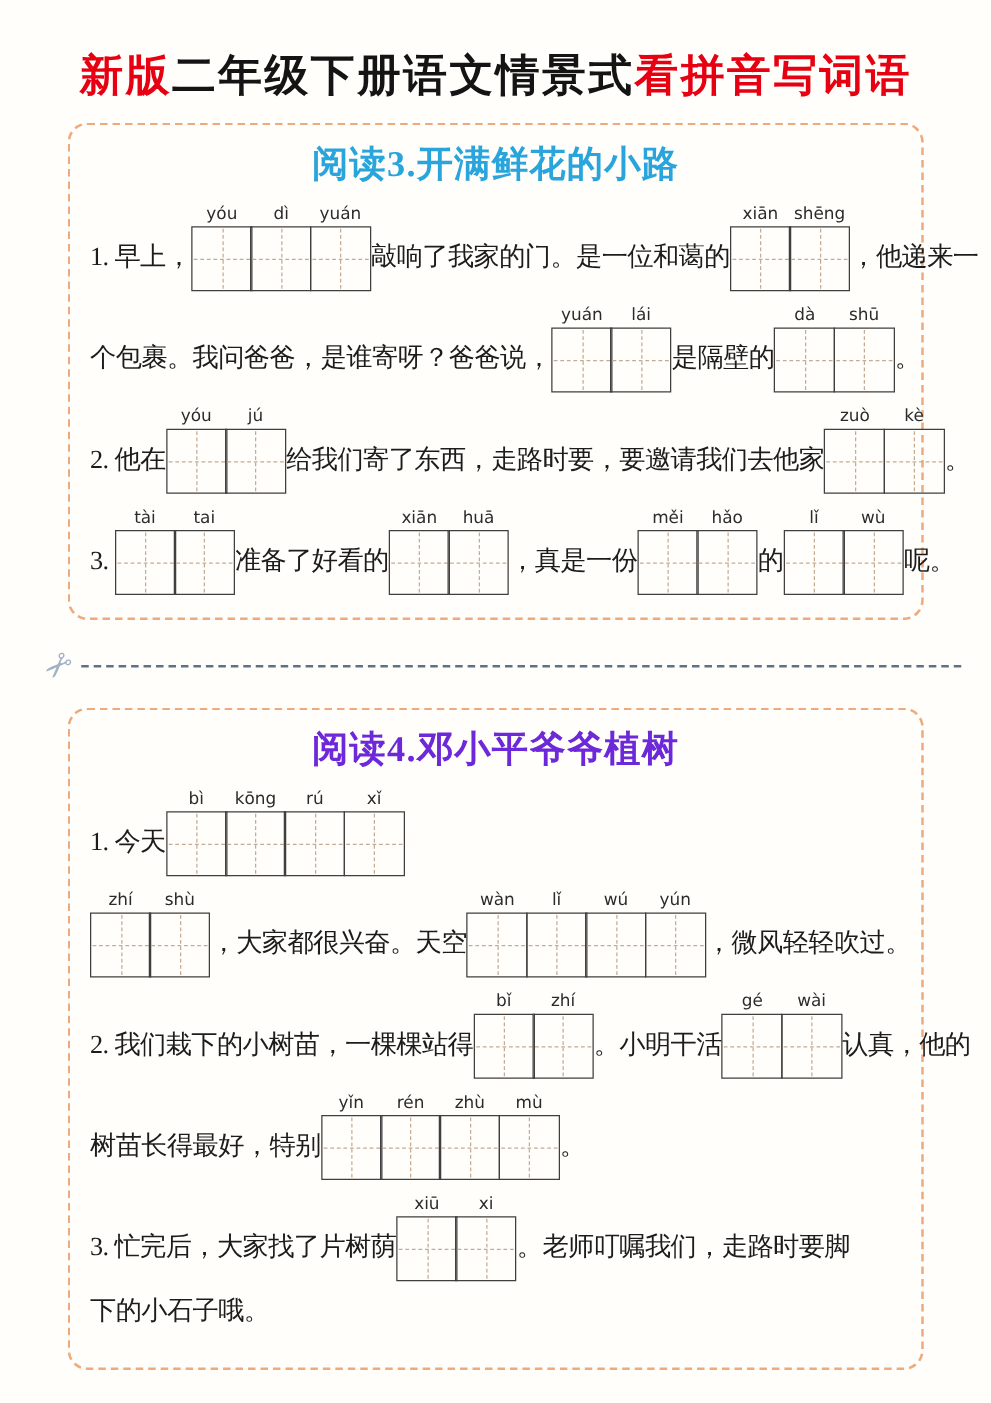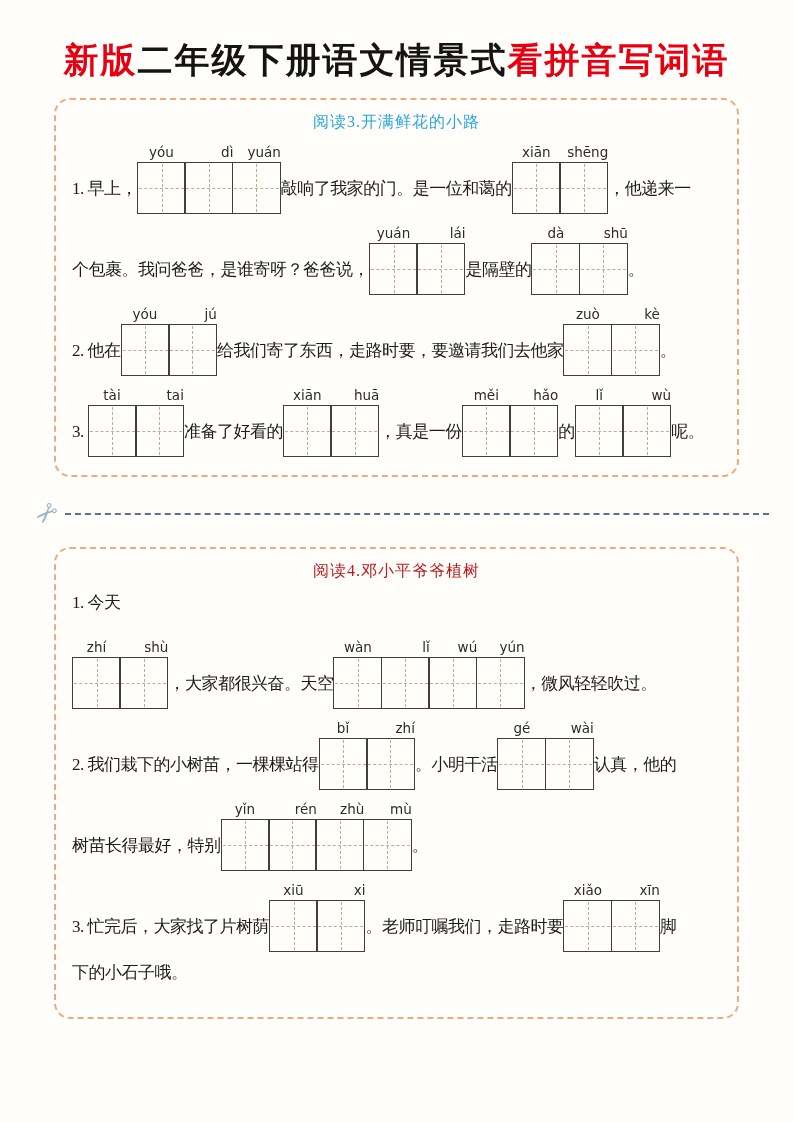--- a/index.html
+++ b/index.html
@@ -27,42 +27,42 @@
     width:649px;
     margin:16px auto 0;
     border:2.5px dashed #edaa7c;
     border-radius:16px;
     padding:8px 16px 18px;
     box-sizing:content-box;
     background:#fffefa;
   }
   .panel-title {
     text-align:center;
-    font-size:16px;
-    font-weight:normal;
+    font-size:29px;
+    font-weight:bold;
     margin:4px 0 2px;
     letter-spacing:1px;
   }
 
   .line {
     display:flex;
     align-items:flex-end;
     flex-wrap:nowrap;
     margin-top:10px;
   }
   .line-text {
-    font-size:17px;
+    font-size:21px;
     letter-spacing:-0.5px;
     line-height:1.25;
     padding-bottom:15px;
     white-space:pre;
   }
   .box-group { display:inline-flex; }
   .cell-col { display:inline-flex; flex-direction:column; align-items:center; }
-  .cell-col:not(:first-child) { margin-left:-1.6px;align-items:flex-end; }
+  .cell-col:not(:first-child) { margin-left:-1.6px; }
   .pinyin {
     font-family:"DejaVu Sans", sans-serif;
     font-size:13.5px;
     color:#2b2b2b;
     height:19px;
     line-height:19px;
   }
   .tian-cell {
     width:47px; height:50px;
     border:1.6px solid #3f3f3f;
@@ -239,24 +239,42 @@
         </div>
       </div>
   </div>
 
   <div class="cut-divider">
     <span class="scissors">✂</span>
     <div class="cut-line"></div>
   </div>
 
   <div class="panel">
-    <div class="panel-title" style="color: #b91c1c;">阅读4.邓小平爷爷植树</div>
+    <div class="panel-title" style="color: #6d28d9;">阅读4.邓小平爷爷植树</div>
     <div>
         <div class="line">
           <span class="line-text">1. 今天</span>
+          <span class="box-group">
+            <span class="cell-col">
+              <span class="pinyin">bì</span>
+              <span class="tian-cell"></span>
+            </span>
+            <span class="cell-col">
+              <span class="pinyin">kōng</span>
+              <span class="tian-cell"></span>
+            </span>
+            <span class="cell-col">
+              <span class="pinyin">rú</span>
+              <span class="tian-cell"></span>
+            </span>
+            <span class="cell-col">
+              <span class="pinyin">xǐ</span>
+              <span class="tian-cell"></span>
+            </span>
+          </span>
         </div>
         <div class="line">
           <span class="box-group">
             <span class="cell-col">
               <span class="pinyin">zhí</span>
               <span class="tian-cell"></span>
             </span>
             <span class="cell-col">
               <span class="pinyin">shù</span>
               <span class="tian-cell"></span>
@@ -336,30 +354,20 @@
             <span class="cell-col">
               <span class="pinyin">xiū</span>
               <span class="tian-cell"></span>
             </span>
             <span class="cell-col">
               <span class="pinyin">xi</span>
               <span class="tian-cell"></span>
             </span>
           </span>
           <span class="line-text">。老师叮嘱我们，走路时要</span>
-          <span class="box-group">
-            <span class="cell-col">
-              <span class="pinyin">xiǎo</span>
-              <span class="tian-cell"></span>
-            </span>
-            <span class="cell-col">
-              <span class="pinyin">xīn</span>
-              <span class="tian-cell"></span>
-            </span>
-          </span>
           <span class="line-text">脚</span>
         </div>
         <div class="line">
           <span class="line-text">下的小石子哦。</span>
         </div>
       </div>
   </div>
 
 </div>
 

